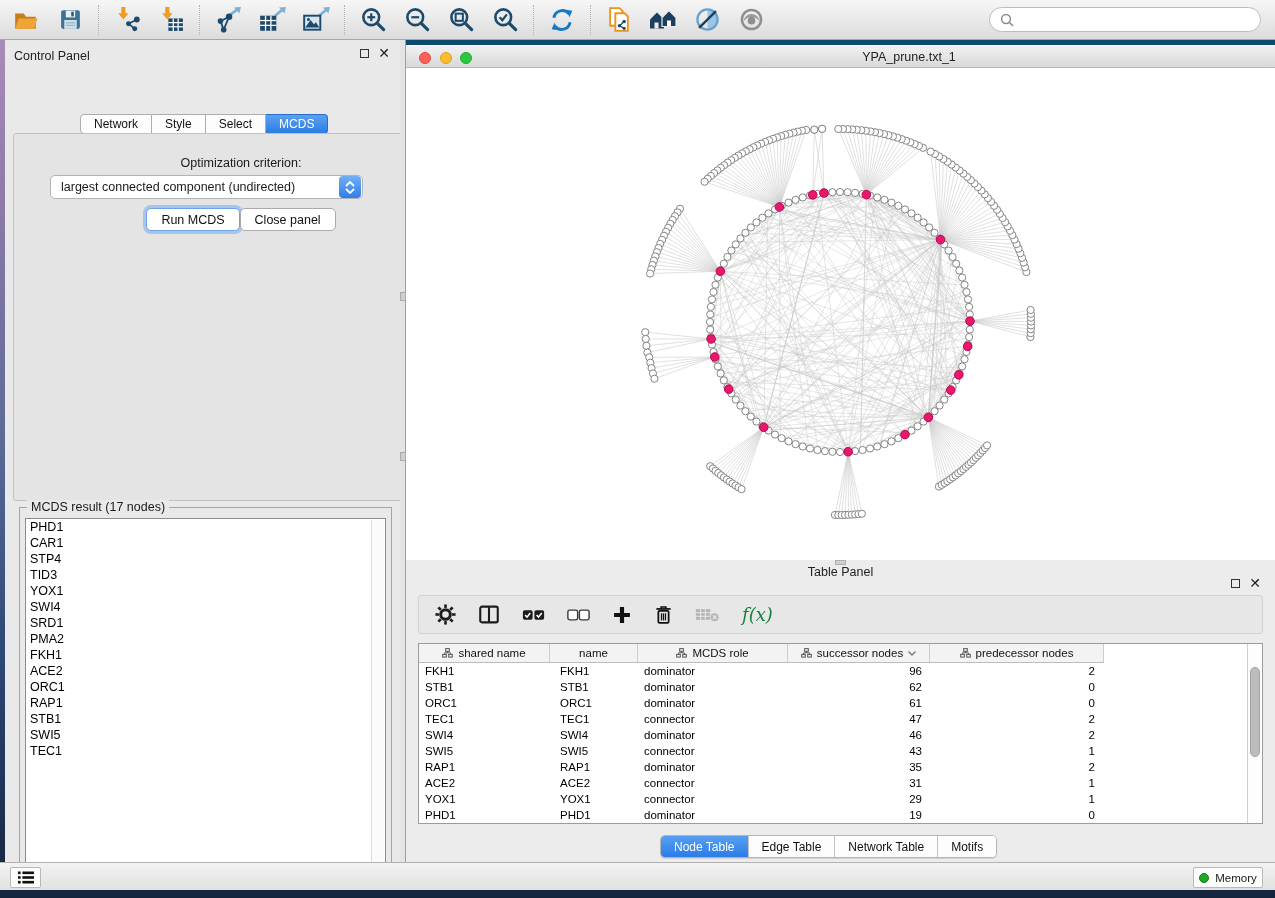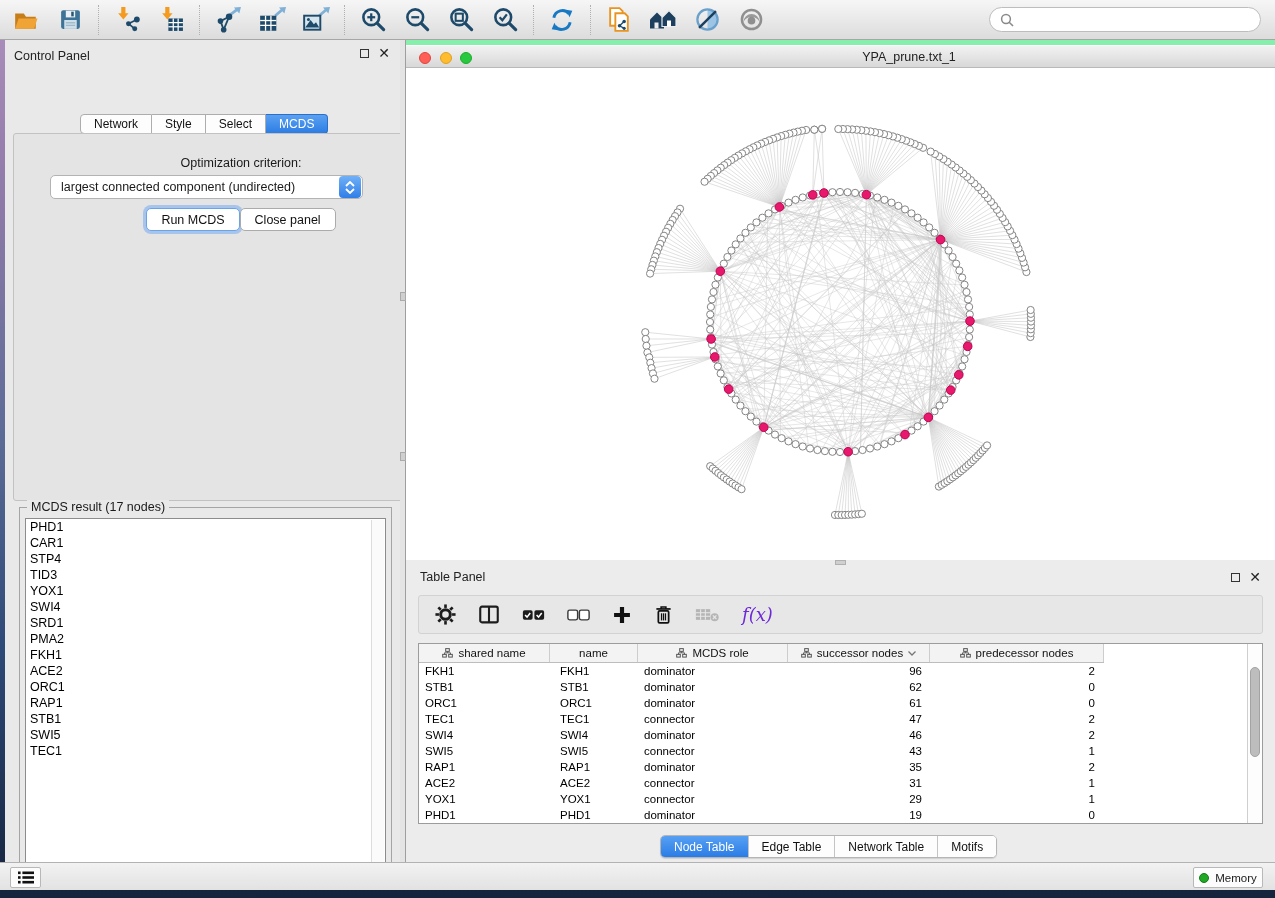--- a/index.html
+++ b/index.html
@@ -55,36 +55,36 @@
   .result-list { position:absolute; left:5px; top:10px; right:5px; bottom:5px; background:#fff;
     border:1px solid #8c8c8c; overflow:hidden; }
   .result-scroll { position:absolute; right:1px; top:1px; bottom:1px; width:13px; background:#fbfbfb; border-left:1px solid #ddd; }
   .mcds-item { font-size:12.5px; line-height:16px; padding-left:4px; color:#000; }
 
   
   .vdivider { position:absolute; left:400px; top:40px; width:6px; height:822px; background:#e4e4e4; border-right:1px solid #9e9e9e; }
   .vhandle { position:absolute; left:0px; width:6px; height:9px; background:#cfcfcf; border:1px solid #aaa; }
 
   
-  .netwin { position:absolute; left:406px; top:40px; width:869px; height:520px; background:#86efac; }
+  .netwin { position:absolute; left:406px; top:40px; width:869px; height:520px; background:#0c4a6e; }
   .net-titlebar { position:absolute; left:0; top:5px; width:869px; height:23px;
     background:linear-gradient(180deg,#f2f2f2,#d8d8d8); border-top:1px solid #fff; border-bottom:1px solid #b9b9b9; }
   .light { position:absolute; top:6px; width:12px; height:12px; border-radius:50%; }
   .net-title { position:absolute; top:4px; left:503px; transform:translateX(-50%);
     font-size:12.5px; color:#222; white-space:nowrap; }
   .net-canvas { position:absolute; left:0; top:28px; width:869px; height:492px; background:#fff; }
   .hdivider { position:absolute; left:406px; top:560px; width:869px; height:5px; background:#ececec; }
   .hhandle { position:absolute; left:429px; top:0; width:11px; height:5px; background:#cfcfcf; border:1px solid #b0b0b0; }
 
   
   .tablepanel { position:absolute; left:406px; top:565px; width:869px; height:297px; background:#ececec; }
-  .tp-titlebar { position:absolute; left:0; top:0; width:100%; height:24px; display:flex; align-items:center; padding:0 14px; }
+  .tp-titlebar { position:absolute; left:0; top:0; width:100%; height:24px; display:flex; align-items:center; padding:0 14px;flex-direction:column; }
   .tp-toolbar { position:absolute; left:12px; top:30px; width:845px; height:39px; background:#e7e7e7;
     border:1px solid #d2d2d2; border-radius:3px; display:flex; align-items:center; gap:22px; padding-left:16px; }
-  .fx { font-family:"DejaVu Serif", serif; font-style:italic; font-size:18px; color:#6d28d9; }
+  .fx { font-family:"DejaVu Serif", serif; font-style:italic; font-size:18px; color:#15803d; }
 
   .ntable { position:absolute; left:12px; top:78px; width:845px; height:181px; background:#fff; border:1px solid #9c9c9c; }
   .thead { position:absolute; left:0; top:0; height:19px; display:flex; background:#f3f3f3; border-bottom:1px solid #bdbdbd; }
   .th { display:flex; align-items:center; justify-content:center; gap:5px; font-size:11.5px; color:#111;
     border-right:1px solid #cdcdcd; background:#f3f3f3; }
   .tbody { position:absolute; left:0; top:19px; }
   .trow { display:flex; height:16px; align-items:center; }
   .tcell { font-size:11.5px; color:#000; white-space:nowrap; overflow:hidden; }
   .c0 { width:131px; padding-left:6px; }
   .c1 { width:88px;  padding-left:10px; }

